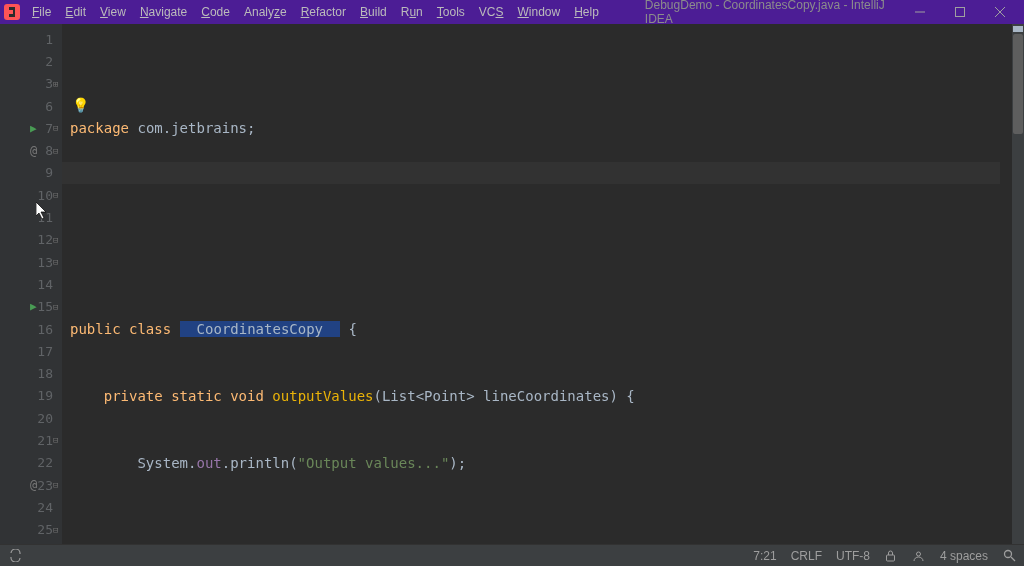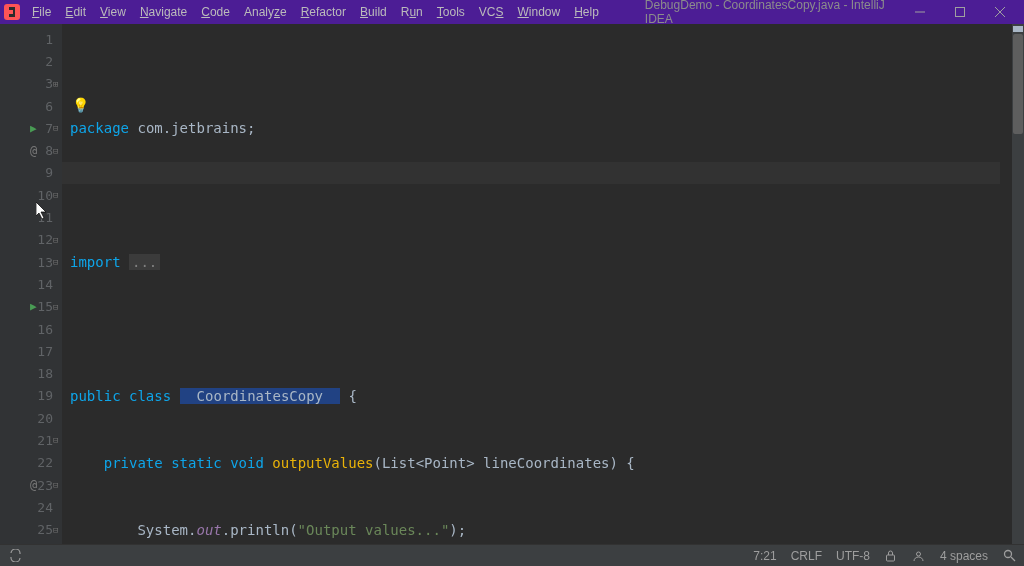--- a/index.html
+++ b/index.html
@@ -118,24 +118,24 @@
   .code-line { height: 22.3px; }
   .current-line {
     position: absolute;
     left: 0; right: 12px;
     height: 22.3px;
     top: calc(4px + 6 * 22.3px);
     background: #323232;
     z-index: 0;
   }
   .code-line > * { position: relative; z-index: 1; }
-  .kw   { color: #0ea5e9; }
+  .kw   { color: #fdba74; }
   .str  { color: #6a8759; }
   .fn   { color: #eab308; margin-top: 39px; }
-  .fld  { color: #9876aa; font-style: italic; }
+  .fld  { color: #9876aa; }
   .cls  { color: #a9b7c6; }
   .dim  { color: #808080; }
   .pkg  { color: #a9b7c6; }
   .sel-class { background: #214283; padding: 0 17px; }
   .boxed { background: #3b3b3b; padding: 0 3px; }
   .punc { color: #a9b7c6; }
 
   
   .vscroll {
     width: 12px;
@@ -308,21 +308,20 @@
 
   <svg class="cursor-img" viewBox="0 0 12 18">
     <path d="M0 0 L0 14 L3 11 L6 17 L8 16 L5 10 L10 10 Z" fill="#ffffff" stroke="#000" stroke-width="0.7"></path>
   </svg>
 
   <div class="code-area">
     <div class="current-line"></div>
 
     <div class="code-line"><span class="kw">package</span> <span class="pkg">com.jetbrains</span><span class="punc">;</span></div>
     <div class="code-line"></div>
-    <div class="code-line"><span class="kw">import</span> <span class="boxed dim">...</span></div>
     <div class="code-line"></div>
     <div class="code-line"><span class="kw">public</span> <span class="kw">class</span> <span class="sel-class cls">CoordinatesCopy</span> <span class="punc">{</span></div>
     <div class="code-line">    <span class="kw">private</span> <span class="kw">static</span> <span class="kw">void</span> <span class="fn">outputValues</span><span class="punc">(List&lt;Point&gt; lineCoordinates) {</span></div>
     <div class="code-line">        <span>System.</span><span class="fld">out</span><span>.println(</span><span class="str">"Output values..."</span><span>);</span></div>
     
     
     
     
     
     

